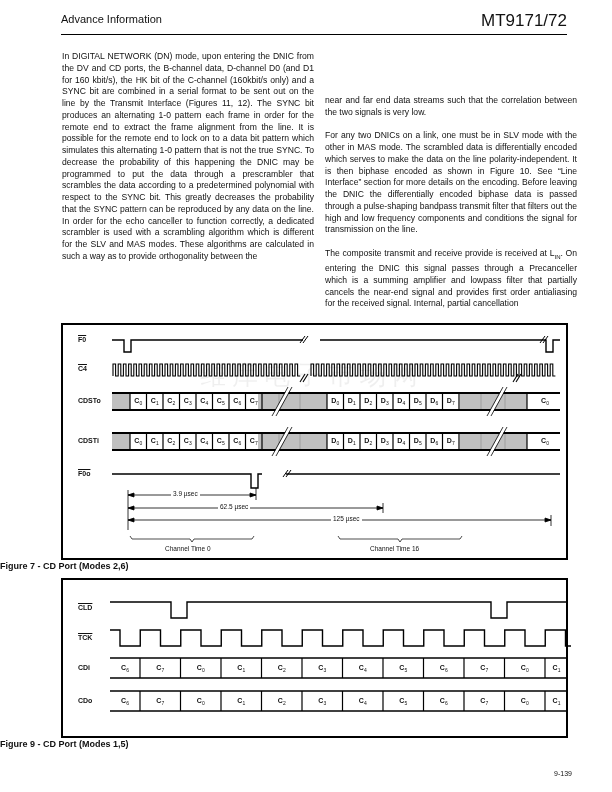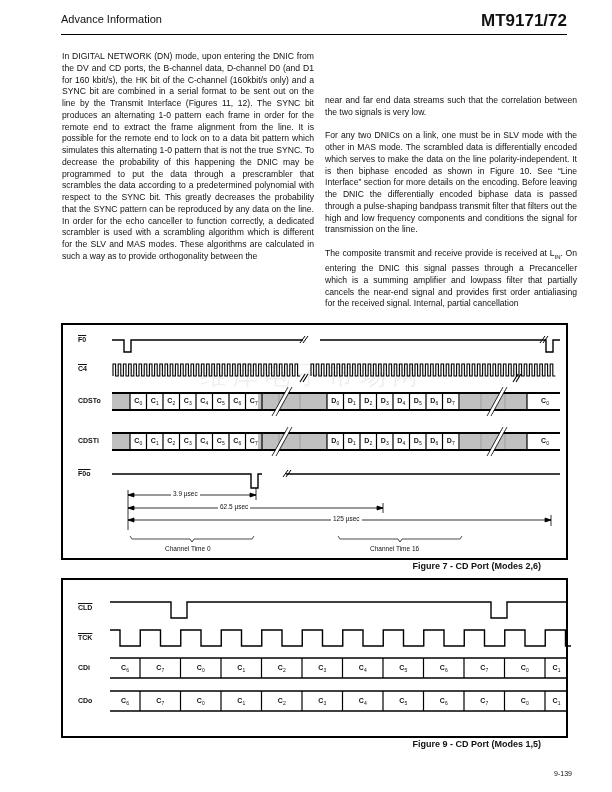--- a/index.html
+++ b/index.html
@@ -1,27 +1,27 @@
 <!DOCTYPE html>
 <html><head>
 <meta charset="utf-8">
 <style>
   html,body{margin:0;padding:0;background:#fff;}
   body{width:612px;height:792px;position:relative;overflow:hidden;font-family:"Liberation Sans",sans-serif;color:#111;}
   .hdr-left{position:absolute;left:61px;top:13px;font-size:11px;}
-  .hdr-right{position:absolute;right:45px;top:11px;font-size:17px;font-weight:bold;}
+  .hdr-right{position:absolute;right:45px;top:11px;font-size:17px;font-weight:normal;}
   .hdr-rule{position:absolute;left:61px;right:45px;top:34px;border-top:1.5px solid #000;}
   .col{position:absolute;top:51px;width:252px;font-size:8.6px;line-height:11.75px;text-align:justify;}
   .col p{margin:0 0 11.75px 0;}
   .col-left{left:62px;}
   .col-right{left:325px;margin-top:44px;}
   .fig{position:absolute;border:2px solid #000;background:#fff;}
   .fig7{left:61px;top:323px;width:503px;height:233px;}
   .fig8{left:61px;top:578px;width:503px;height:156px;}
-  .caption{position:absolute;font-size:9px;font-weight:bold;text-align:right;width:541px;left:0;}
+  .caption{position:absolute;font-size:9px;font-weight:bold;text-align:left;width:541px;left:0;}
   .sig{position:absolute;font-size:7px;font-weight:bold;}
   .ovl{text-decoration:overline;}
   .cell{position:absolute;font-size:7px;font-weight:bold;text-align:center;}
   .cell sub{font-size:5px;font-weight:normal;}
   .tlabel{position:absolute;font-size:6.5px;background:#fff;padding:0 2px;}
   .ctlabel{position:absolute;font-size:6.5px;}
   .pagenum{position:absolute;right:40px;top:770px;font-size:7px;}
   .wm{position:absolute;left:200px;top:358px;font-size:26px;color:#000;opacity:0.06;font-family:"DejaVu Serif",serif;letter-spacing:6px;}
   svg{position:absolute;left:0;top:0;}
 </style>

